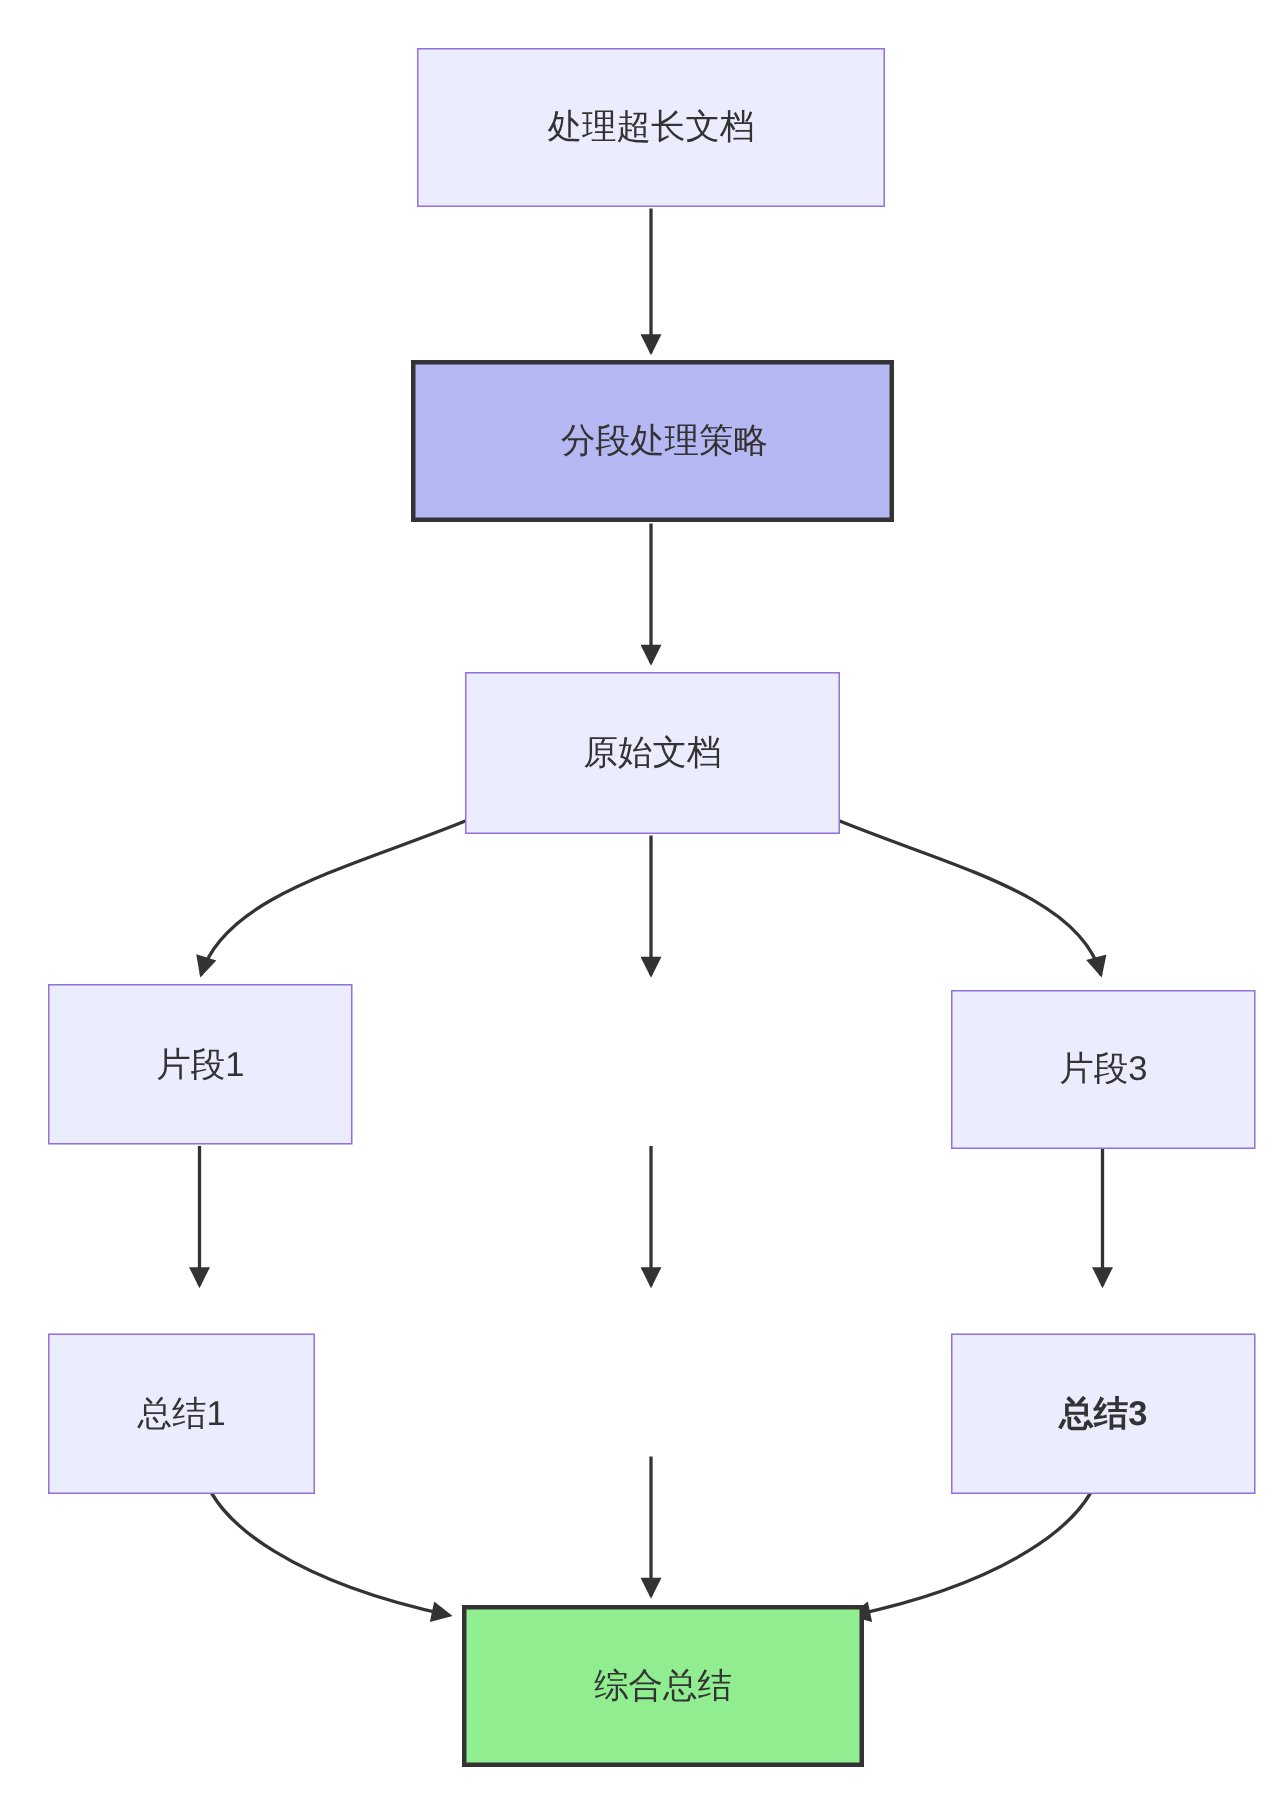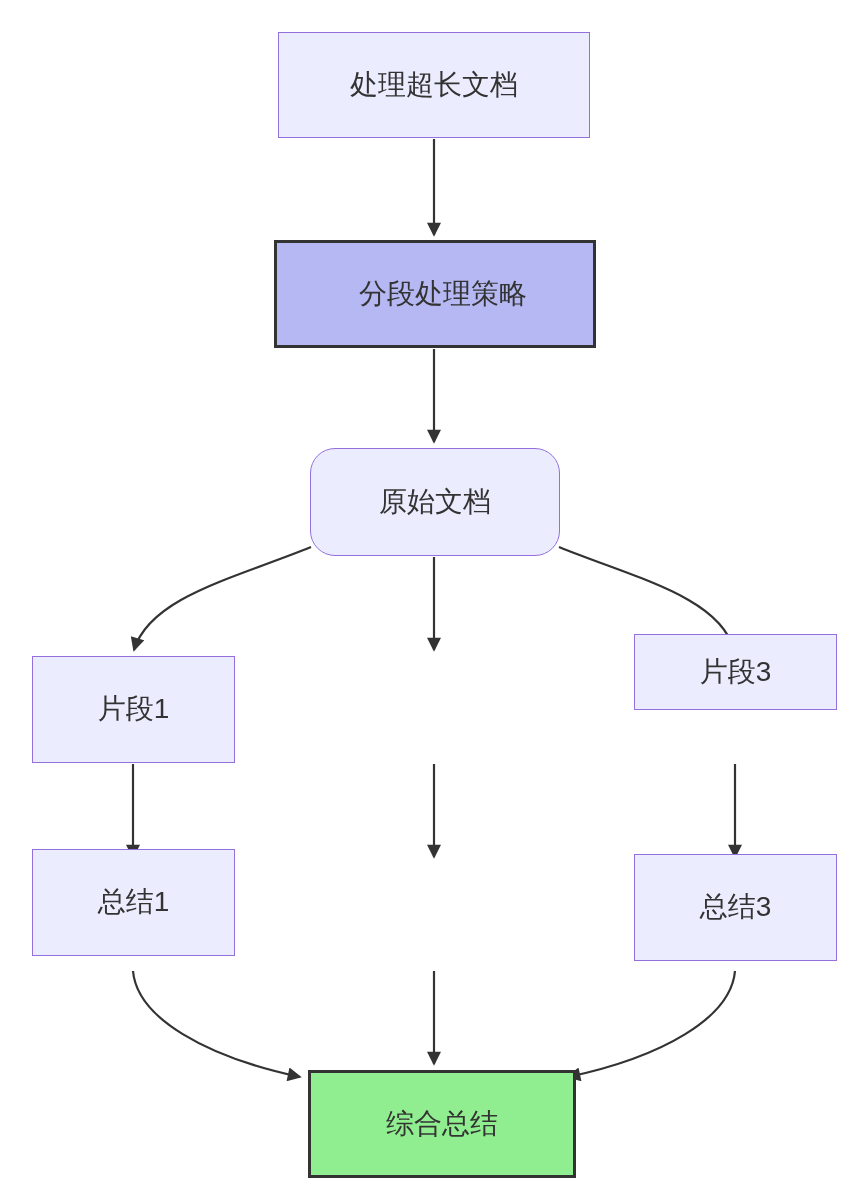--- a/index.html
+++ b/index.html
@@ -35,43 +35,43 @@
   .node {
     position: absolute;
     z-index: 2;
     display: flex;
     align-items: center;
     justify-content: center;
     box-sizing: border-box;
     background: var(--node-fill, #ECECFF);
     border: 1.5px solid var(--node-border, #9370DB);
     color: var(--text, #333333);
-    font-size: 28px;
+    font-size: 23px;
     line-height: 1.3;
     text-align: center;
   }
   .node--highlight-purple {
     background: var(--highlight-purple-fill, #B5B8F2);
     border: 3px solid var(--highlight-border, #333333);
     padding-left: 16px;
   }
   .node--highlight-green {
     background: var(--highlight-green-fill, #90EE90);
     border: 3px solid var(--highlight-border, #333333);
   }
   
   #node-start    { left: 278px; top: 32px;   width: 312px; height: 106px; }
   #node-strategy { left: 274px; top: 240px;  width: 322px; height: 108px; }
-  #node-doc      { left: 310px; top: 448px;  width: 250px; height: 108px; border-radius: 25px; }
+  #node-doc      { left: 310px; top: 448px;  width: 250px; height: 108px; }
   #node-chunk1   { left: 32px;  top: 656px;  width: 203px; height: 107px; text-align: center; }
   #node-chunk2   { left: 333px; top: 656px;  width: 202px; height: 107px; }
-  #node-chunk3   { left: 634px; top: 634px;  width: 203px; height: 76px; }
-  #node-summary1 { left: 32px;  top: 849px;  width: 203px; height: 107px; }
+  #node-chunk3   { left: 634px; top: 660px;  width: 203px; height: 106px; }
+  #node-summary1 { left: 32px;  top: 889px;  width: 178px; height: 107px; }
   #node-summary2 { left: 333px; top: 863px;  width: 202px; height: 107px; }
-  #node-summary3 { left: 634px; top: 854px;  width: 203px; height: 107px; }
+  #node-summary3 { left: 634px; top: 889px;  width: 203px; height: 107px; font-weight: bold; }
   #node-final    { left: 308px; top: 1070px; width: 268px; height: 108px; }
 </style>
 </head>
 <body>
 
 <div class="canvas">
 
   <svg class="edges-layer" viewBox="0 0 852 1196" xmlns="http://www.w3.org/2000/svg">
     <defs>
       <marker id="arrowhead" viewBox="0 0 12 12" refX="10.5" refY="6" markerUnits="userSpaceOnUse" markerWidth="16" markerHeight="14" orient="auto">

